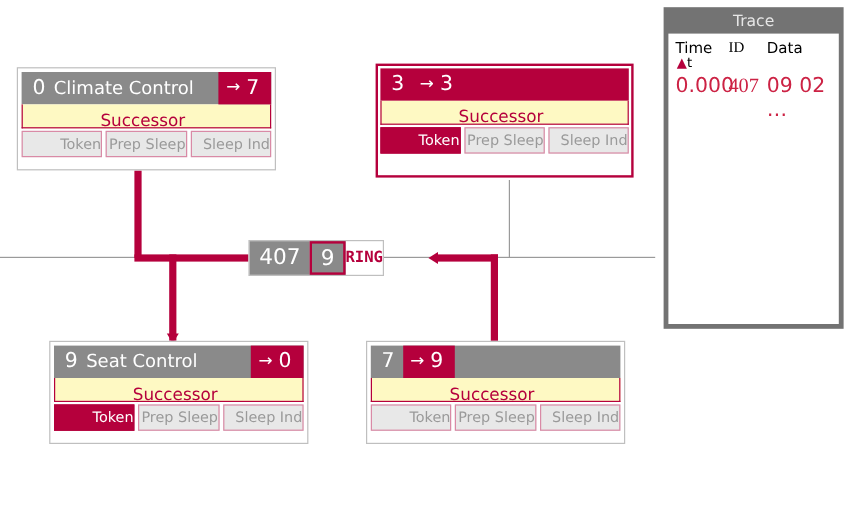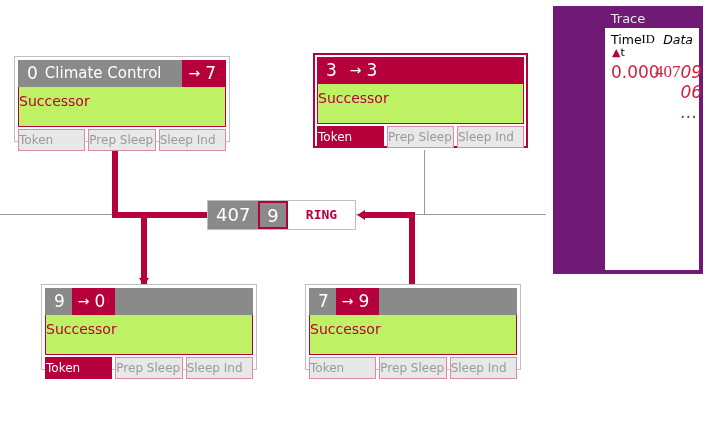--- a/index.html
+++ b/index.html
@@ -106,23 +106,23 @@
   .succ-arrow {
     font-size: 14px;
   }
   .succ-val {
     font-size: 17px;
   }
 
   .node-body {
     border: 1px solid #b5003c;
     border-top: none;
-    height: 40px;
-    background: #bef264;
-    text-align: left;
+    height: 20px;
+    background: #fef9c3;
+    text-align: center;
     box-sizing: border-box;
   }
   .node-body-label {
     color: #b5003c;
     font-size: 14px;
     line-height: 28px;
     padding-right: 6px;
     display: inline-block;
   }
 
@@ -132,21 +132,21 @@
     gap: 3px;
   }
   .node-btn {
     border: 1px solid #d98aa6;
     background: #e8e8e8;
     color: #9a9a9a;
     font-size: 12px;
     line-height: 20px;
     height: 22px;
     box-sizing: border-box;
-    text-align: left;
+    text-align: right;
     flex: 1;
     white-space: nowrap;
   }
   .node-btn.active {
     background: #b5003c;
     color: #ffffff;
     border-color: #b5003c;
   }
 
   
@@ -174,57 +174,56 @@
     padding: 0 7px;
     border: 2px solid #b5003c;
     box-sizing: border-box;
   }
   .msg-name {
     color: #b5003c;
     font-family: "DejaVu Sans Mono", monospace;
     font-weight: bold;
     font-size: 13px;
     line-height: 28px;
-    padding: 0 18px;
+    padding: 0 0;
   }
 
   
   .trace-panel {
     position: absolute;
     left: 553px;
     top: 6px;
     width: 150px;
     height: 268px;
-    background: #701a75;
+    background: #737373;
     box-sizing: border-box;
     padding: 4px;
   }
   .trace-title {
     color: #e6e6e6;
     font-size: 13px;
     text-align: center;
     height: 18px;
     line-height: 17px;
   }
   .trace-content {
     background: #ffffff;
     height: 242px;
     box-sizing: border-box;
     padding: 4px 0 0 0;
-    margin-left: 48px;
   }
   .trace-head-row {
     display: flex;
     padding: 0 6px;
     color: #000000;
     font-size: 12.5px;
   }
   .trace-col-time { width: 44px; }
   .trace-col-id   { width: 32px; font-family: Liberation Serif, serif; }
-  .trace-col-data { flex: 1; font-style: italic; }
+  .trace-col-data { flex: 1; }
   .trace-sort {
     padding-left: 7px;
     font-size: 11px;
     color: #000000;
     line-height: 12px;
   }
   .trace-sort .tri {
     color: #b5003c;
     font-size: 11px;
   }
@@ -292,20 +291,21 @@
   <div class="node-buttons">
     <div class="node-btn active">Token</div>
     <div class="node-btn">Prep Sleep</div>
     <div class="node-btn">Sleep Ind</div>
   </div>
 </div>
 
 <div class="node" style="left:41px; top:284px; width:216px; height:86px;">
   <div class="node-header">
     <div class="node-id">9</div>
+    <div class="node-title">Seat Control</div>
     <div class="node-succ">
       <span class="succ-arrow">→</span>
       <span class="succ-val">0</span>
     </div>
   </div>
   <div class="node-body">
     <span class="node-body-label">Successor</span>
   </div>
   <div class="node-buttons">
     <div class="node-btn active">Token</div>
@@ -339,16 +339,16 @@
       <div class="trace-col-time">Time</div>
       <div class="trace-col-id">ID</div>
       <div class="trace-col-data">Data</div>
     </div>
     <div class="trace-sort">
       <span class="tri">▲</span><span>t</span>
     </div>
     <div class="trace-row">
       <div class="trace-col-time">0.000</div>
       <div class="trace-col-id">407</div>
-      <div class="trace-col-data">09  06 …</div>
+      <div class="trace-col-data">09  02 …</div>
     </div>
   </div>
 </div>
 
 </body></html>

